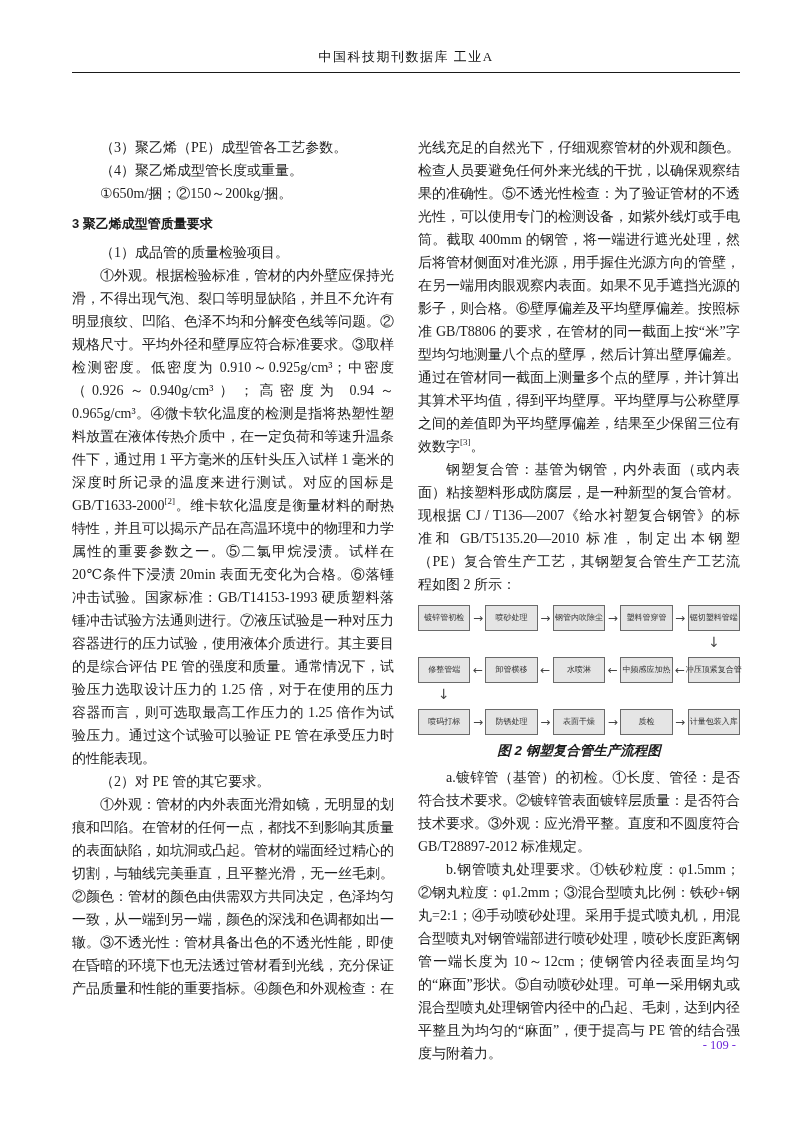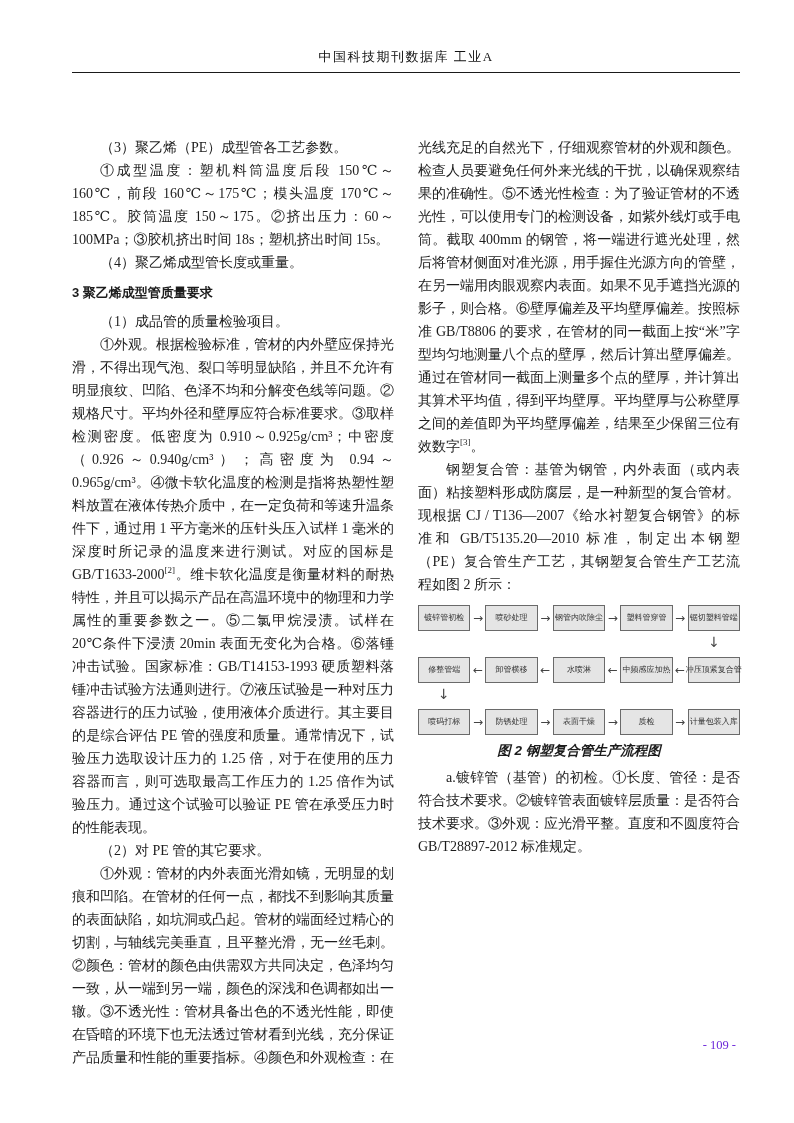--- a/index.html
+++ b/index.html
@@ -84,22 +84,22 @@
 
 <div class="page">
 
   <div class="header-title">中国科技期刊数据库 工业A</div>
   <div class="header-rule"></div>
 
   <div class="columns">
 
     <div class="col">
       <p class="indent">（3）聚乙烯（PE）成型管各工艺参数。</p>
-      <p class="indent">①成型温度：塑机料筒温度后段 150℃～160℃，前段 160℃～175℃；模头温度 170℃～185℃。胶筒温度 150～175。②挤出压力：60～100MPa；③胶机挤出时间 18s；塑机挤出时间 15s。</p>
       <p class="indent">（4）聚乙烯成型管长度或重量。</p>
+      <p class="indent">①650m/捆；②150～200kg/捆。</p>
       <div class="sec-heading">3 聚乙烯成型管质量要求</div>
       <p class="indent">（1）成品管的质量检验项目。</p>
       <p class="indent"><span>①外观。根据检验标准，管材的内外壁应保持光滑，不得出现气泡、裂口等明显缺陷，并且不允许有明显痕纹、凹陷、色泽不均和分解变色线等问题。②规格尺寸。平均外径和壁厚应符合标准要求。③取样检测密度。低密度为 0.910～0.925g/cm³；中密度（0.926～0.940g/cm³）；高密度为 0.94～0.965g/cm³。④微卡软化温度的检测是指将热塑性塑料放置在液体传热介质中，在一定负荷和等速升温条件下，通过用 1 平方毫米的压针头压入试样 1 毫米的深度时所记录的温度来进行测试。对应的国标是 GB/T1633-2000</span><sup class="cite">[2]</sup><span>。维卡软化温度是衡量材料的耐热特性，并且可以揭示产品在高温环境中的物理和力学属性的重要参数之一。⑤二氯甲烷浸渍。试样在 20℃条件下浸渍 20min 表面无变化为合格。⑥落锤冲击试验。国家标准：GB/T14153-1993 硬质塑料落锤冲击试验方法通则进行。⑦液压试验是一种对压力容器进行的压力试验，使用液体介质进行。其主要目的是综合评估 PE 管的强度和质量。通常情况下，试验压力选取设计压力的 1.25 倍，对于在使用的压力容器而言，则可选取最高工作压力的 1.25 倍作为试验压力。通过这个试验可以验证 PE 管在承受压力时的性能表现。</span></p>
       <p class="indent">（2）对 PE 管的其它要求。</p>
       <p class="indent">①外观：管材的内外表面光滑如镜，无明显的划痕和凹陷。在管材的任何一点，都找不到影响其质量的表面缺陷，如坑洞或凸起。管材的端面经过精心的切割，与轴线完美垂直，且平整光滑，无一丝毛刺。②颜色：管材的颜色由供需双方共同决定，色泽均匀一致，从一端到另一端，颜色的深浅和色调都如出一辙。③不透光性：管材具备出色的不透光性能，即使在昏暗的环境下也无法透过管材看到光线，充分保证产品质量和性能的重要指标。④颜色和外观检查：在</p>
     </div>
 
     <div class="col">
       <p><span>光线充足的自然光下，仔细观察管材的外观和颜色。检查人员要避免任何外来光线的干扰，以确保观察结果的准确性。⑤不透光性检查：为了验证管材的不透光性，可以使用专门的检测设备，如紫外线灯或手电筒。截取 400mm 的钢管，将一端进行遮光处理，然后将管材侧面对准光源，用手握住光源方向的管壁，在另一端用肉眼观察内表面。如果不见手遮挡光源的影子，则合格。⑥壁厚偏差及平均壁厚偏差。按照标准 GB/T8806 的要求，在管材的同一截面上按“米”字型均匀地测量八个点的壁厚，然后计算出壁厚偏差。通过在管材同一截面上测量多个点的壁厚，并计算出其算术平均值，得到平均壁厚。平均壁厚与公称壁厚之间的差值即为平均壁厚偏差，结果至少保留三位有效数字</span><sup class="cite">[3]</sup><span>。</span></p>
       <p class="indent">钢塑复合管：基管为钢管，内外表面（或内表面）粘接塑料形成防腐层，是一种新型的复合管材。现根据 CJ / T136—2007《给水衬塑复合钢管》的标准和 GB/T5135.20—2010 标准，制定出本钢塑（PE）复合管生产工艺，其钢塑复合管生产工艺流程如图 2 所示：</p>
@@ -141,17 +141,18 @@
           <div class="fbox">表面干燥</div>
           <div class="harrow">→</div>
           <div class="fbox">质检</div>
           <div class="harrow">→</div>
           <div class="fbox">计量包装入库</div>
         </div>
       </div>
       <div class="fig-caption">图 2  钢塑复合管生产流程图</div>
 
       <p class="indent">a.镀锌管（基管）的初检。①长度、管径：是否符合技术要求。②镀锌管表面镀锌层质量：是否符合技术要求。③外观：应光滑平整。直度和不圆度符合 GB/T28897-2012 标准规定。</p>
+      <p class="indent">b.钢管喷丸处理要求。①铁砂粒度：φ1.5mm；②钢丸粒度：φ1.2mm；③混合型喷丸比例：铁砂+钢丸=2:1；④手动喷砂处理。采用手提式喷丸机，用混合型喷丸对钢管端部进行喷砂处理，喷砂长度距离钢管一端长度为 10～12cm；使钢管内径表面呈均匀的“麻面”形状。⑤自动喷砂处理。可单一采用钢丸或混合型喷丸处理钢管内径中的凸起、毛刺，达到内径平整且为均匀的“麻面”，便于提高与 PE 管的结合强度与附着力。</p>
     </div>
   </div>
 
   <div class="page-number">- 109 -</div>
 </div>
 
 </body></html>

